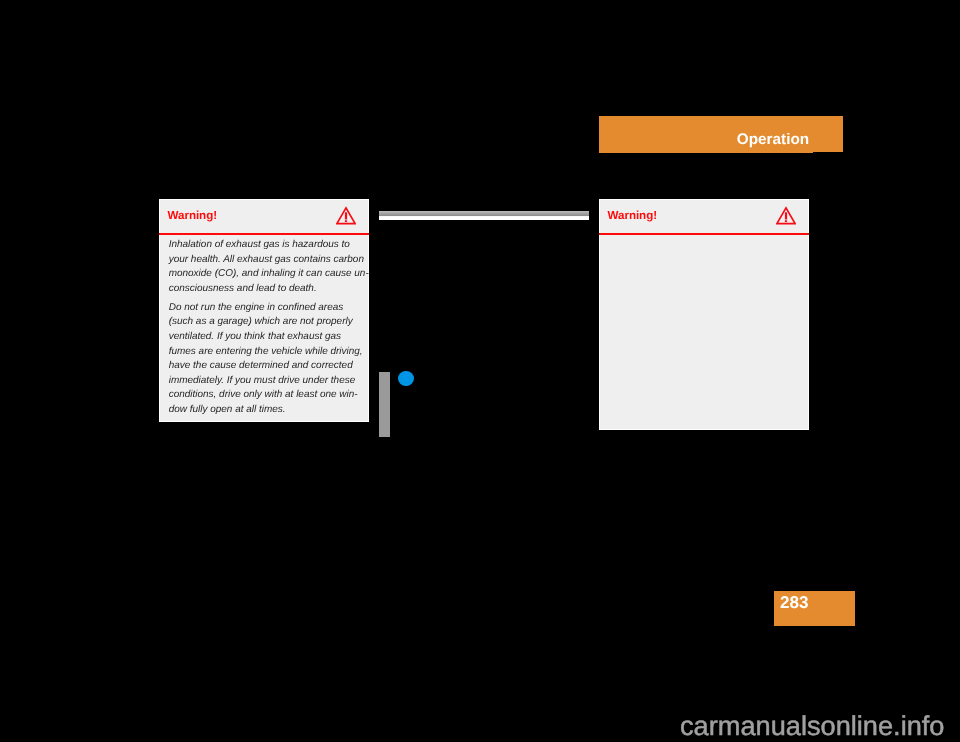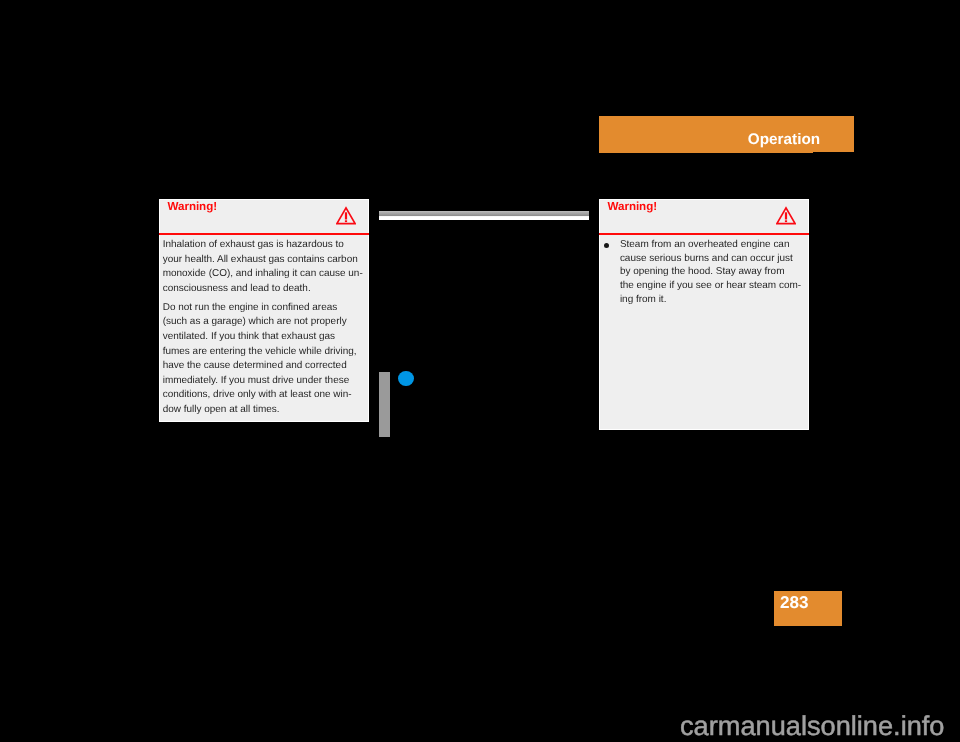--- a/index.html
+++ b/index.html
@@ -1,35 +1,35 @@
 <!DOCTYPE html>
 <html><head>
 <meta charset="utf-8">
 <style>
   html,body{margin:0;padding:0;background:#000;}
   body{width:960px;height:742px;position:relative;overflow:hidden;
        font-family:"Liberation Sans",sans-serif;-webkit-font-smoothing:antialiased;
        text-rendering:geometricPrecision;}
   .page{position:absolute;left:0;top:0;width:960px;height:742px;background:#000;}
 
-  .section-header{position:absolute;left:599px;top:116px;width:243.7px;height:35.6px;background:#E38B2E;padding-left:11px;}
+  .section-header{position:absolute;left:599px;top:116px;width:243.7px;height:35.6px;background:#E38B2E;}
   .section-header .notch{position:absolute;left:0;top:35.6px;width:214.2px;height:1.2px;background:#E38B2E;}
   .section-header .label{transform:translateZ(0);position:absolute;right:33.6px;top:14.3px;line-height:20px;height:20px;color:#ffffff;font-size:15.3px;font-weight:bold;}
 
   .warnbox{position:absolute;background:#EFEFEF;box-sizing:border-box;border:1.2px solid #FFFFFF;}
-  .warnbox .ttl{transform:translateZ(0);position:absolute;left:7.9px;top:0;color:#FF0A0A;font-size:11.6px;font-weight:bold;letter-spacing:-0.05px;}
+  .warnbox .ttl{transform:translateZ(0);position:absolute;left:7.9px;top:9px;color:#FF0A0A;font-size:11.6px;font-weight:bold;letter-spacing:-0.05px;}
   .warnbox .tri{position:absolute;left:176.3px;top:5.0px;width:20px;height:20px;line-height:0;}
   .warnbox .rule{position:absolute;left:-1.2px;top:32.9px;width:210.4px;height:2.2px;background:#FF0A0A;}
-  .warnbox .body{position:absolute;left:3px;top:38.2px;right:6px;}
+  .warnbox .body{position:absolute;left:9px;top:38.2px;right:6px;font-style:italic;}
   .warnbox p{transform:translateZ(0);margin:0 0 4.4px 0;font-size:9.97px;line-height:14.6px;color:#262626;white-space:nowrap;}
   #wr .body p{margin:0 0 4.7px 0;line-height:13.7px;}
   .bl{transform:translateZ(0);position:relative;padding-left:17.2px;margin:0 0 4.7px 0;font-size:9.97px;line-height:13.7px;color:#262626;white-space:nowrap;}
   .bl .dot{position:absolute;left:1.4px;top:4.6px;width:5.0px;height:5.0px;border-radius:50%;background:#171717;font-size:0;overflow:hidden;}
 
-  .pagenum{position:absolute;left:774px;top:590.7px;width:68px;height:35.1px;background:#E38B2E;}
+  .pagenum{position:absolute;left:774px;top:590.7px;width:81px;height:35.1px;background:#E38B2E;}
   .pagenum span{transform:translateZ(0);position:absolute;left:6.0px;top:2.8px;line-height:20px;height:20px;color:#ffffff;font-size:17.1px;font-weight:bold;}
   .watermark{transform:translateZ(0);position:absolute;left:680.0px;top:708px;line-height:36px;height:36px;color:#A0A0A0;font-size:27.2px;white-space:nowrap;-webkit-text-stroke:0.5px #A0A0A0;}
 
   .hbar{position:absolute;left:378.8px;top:210.8px;width:210.2px;height:9.2px;
         background:linear-gradient(to bottom,#BEBEBE 0%,#B4B4B4 8%,#8E8E8E 52%,#D8D8D8 57%,#FFFFFF 62%,#FFFFFF 100%);}
   .vbar{position:absolute;left:378.7px;top:371.8px;width:11.3px;height:64.9px;background:#9A9A9A;}
   .bdot{position:absolute;left:398px;top:370.8px;width:15.8px;height:15.3px;border-radius:50%;background:#0096E5;}
 </style>
 </head>
 <body>
@@ -60,21 +60,20 @@
     <div class="ttl">Warning!</div>
     <span class="tri">
       <svg width="20" height="20" viewBox="0 0 20 20">
           <path d="M10.0 2.9 L19.1 18.6 L0.9 18.6 Z" fill="none" stroke="#FA0A14" stroke-width="1.7" stroke-linejoin="miter"></path>
           <rect x="8.9" y="7.3" width="2.2" height="7.2" fill="#FA0A14"></rect>
           <rect x="8.9" y="15.3" width="2.2" height="1.8" fill="#FA0A14"></rect>
         </svg>
     </span>
     <div class="rule"></div>
     <div class="body">
-      <div class="bl"><span class="dot">•</span><span>Steam from an overheated engine can<br>cause serious burns and can occur just<br>by opening the hood. Stay away from<br>the engine if you see or hear steam com-<br>ing from it.</span></div>
     </div>
   </div>
 
   <div class="hbar"></div>
   <div class="vbar"></div>
   <div class="bdot"></div>
 
   <div class="pagenum">
     <span>283</span>
   </div>

